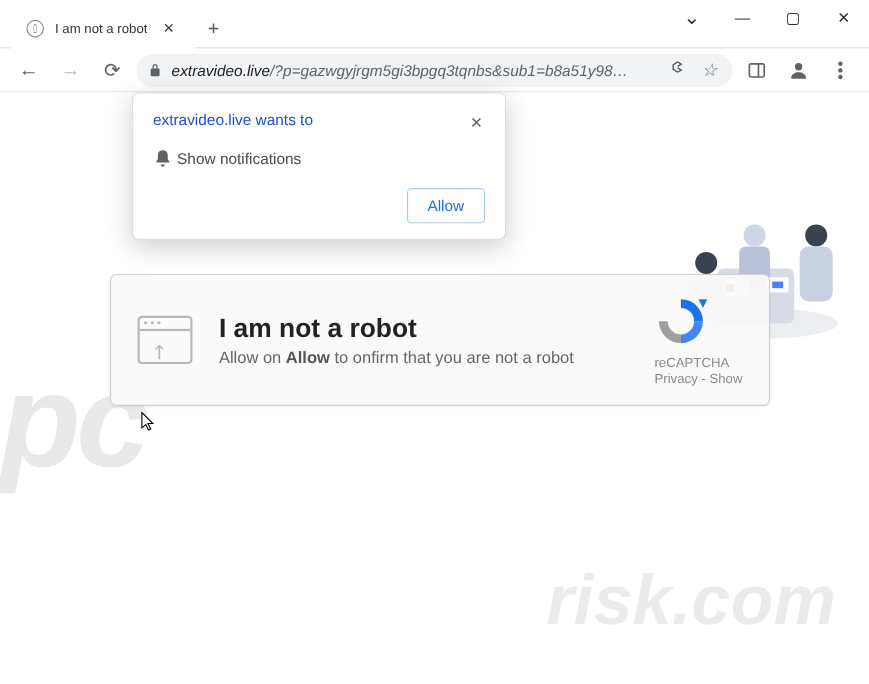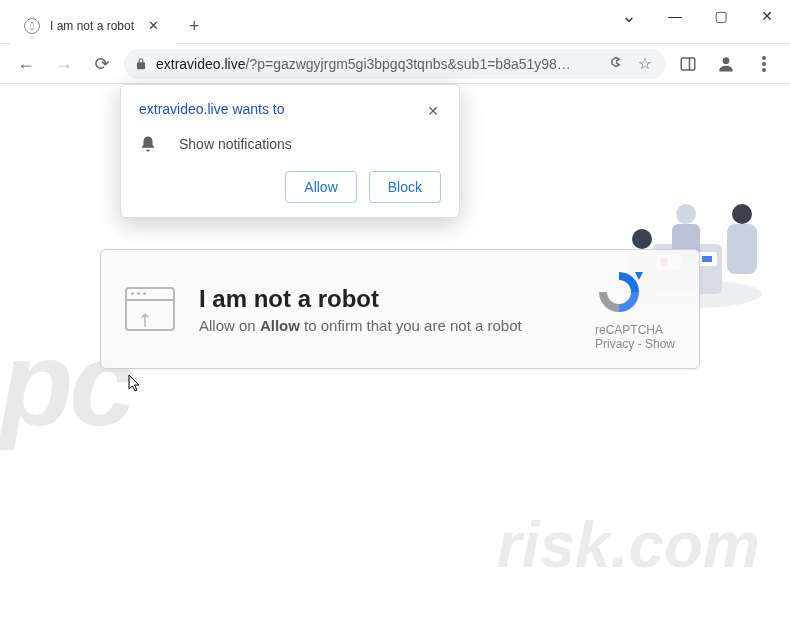--- a/index.html
+++ b/index.html
@@ -14,21 +14,21 @@
 .tab-close { font-size: 13px; color: #444; cursor: pointer; padding: 2px 4px; }
 .newtab { font-size: 18px; color: #555; padding: 10px 12px; margin-top: 6px; cursor: pointer; }
 .win-ctrls { margin-left: auto; display: flex; }
 .win-btn { width: 46px; height: 32px; display: flex; align-items: center; justify-content: center; color: #333; font-size: 14px; cursor: pointer; }
 .caret-down { font-size: 18px; line-height: 1; }
 
 
 .toolbar { height: 40px; display: flex; align-items: center; gap: 6px; padding: 0 10px; border-bottom: 1px solid #e0e0e0; }
 .tbtn { width: 32px; height: 32px; display: flex; align-items: center; justify-content: center; color: #5f6368; border-radius: 50%; cursor: pointer; font-size: 18px; }
 .tbtn.disabled { color: #bdbdbd; cursor: default; }
-.address { flex: 1; height: 30px; background: #f1f3f4; border-radius: 15px; display: flex; align-items: center; padding: 0 10px; gap: 8px; }
+.address { flex: 1; height: 30px; background: #f1f3f4; border-radius: 15px; display: flex; align-items: center; padding: 0 10px; gap: 8px; font-style: italic; }
 .lock { width: 14px; height: 14px; }
 .url { font-size: 14px; color: #202124; white-space: nowrap; overflow: hidden; text-overflow: ellipsis; flex: 1; }
 .url .dim { color: #5f6368; }
 .addr-icon { color: #5f6368; font-size: 16px; padding: 0 4px; }
 
 
 .page { position: relative; width: 100%; height: calc(100% - 84px); background: #fff; }
 .watermark { position: absolute; inset: 0; display: flex; align-items: center; pointer-events: none; }
 .wm-text { font-size: 120px; font-weight: 900; color: #e9e9ea; font-style: italic; letter-spacing: -4px; white-space: nowrap; transform: translateY(30px); }
 .wm-sub { position: absolute; bottom: 40px; right: 30px; color: rgba(0,0,0,0.08); font-size: 64px; font-weight: 900; font-style: italic; }
@@ -47,21 +47,21 @@
 .cap-text p { font-size: 15px; color: #666; }
 .cap-text p b { color: #555; }
 .recaptcha { margin-left: auto; text-align: left; color: #8a8a8a; font-size: 12px; }
 .recap-logo { width: 48px; height: 48px; margin: 0 auto 4px; }
 
 
 .perm { position: absolute; top: 0; left: 120px; width: 340px; background: #fff; border: 1px solid #ddd; border-radius: 6px; box-shadow: 0 6px 24px rgba(0,0,0,.2); padding: 16px 18px 14px; z-index: 50; }
 .perm-head { display: flex; align-items: flex-start; }
 .perm-title { font-size: 14px; color: #1d4ed8; flex: 1; }
 .perm-close { color: #5f6368; cursor: pointer; font-size: 14px; padding: 2px; }
-.perm-row { display: flex; align-items: center; gap: 22px; margin: 14px 0 18px; }
+.perm-row { display: flex; align-items: center; gap: 4px; margin: 14px 0 18px; }
 .perm-row .txt { font-size: 14px; color: #4a4a4a; }
 .perm-btns { display: flex; gap: 12px; justify-content: flex-end; }
 .pbtn { padding: 7px 18px; border: 1px solid #ccc; border-radius: 4px; background: #fff; font-size: 14px; color: #333; cursor: pointer; }
 .pbtn.primary { border-color: #a9c7f5; color: #1a73e8; }
 .pbtn.secondary { border-color: #a9c7f5; color: #1a73e8; }
 
 .cursor { position: absolute; top: 290px; left: 128px; font-size: 16px; color: #000; pointer-events: none; }
 
 .kebab { display:inline-block; width:4px; height:4px; background:#5f6368; border-radius:50%; box-shadow: 0 -6px 0 #5f6368, 0 6px 0 #5f6368; margin: 0 8px;}
 </style>
@@ -173,21 +173,20 @@
       <div class="perm-close">✕</div>
     </div>
     <div class="perm-row">
       <svg width="18" height="18" viewBox="0 0 24 24" fill="#5f6368">
           <path d="M12 2a6 6 0 0 0-6 6v5l-2 3v1h16v-1l-2-3V8a6 6 0 0 0-6-6zm0 20a2.5 2.5 0 0 0 2.5-2.5h-5A2.5 2.5 0 0 0 12 22z"></path>
         </svg>
       <span class="txt">Show notifications</span>
     </div>
     <div class="perm-btns">
       <button class="pbtn primary">Allow</button>
-      <button class="pbtn secondary">Block</button>
     </div>
   </div>
 
   <div class="cursor">
     <svg width="14" height="18" viewBox="0 0 14 18">
         <path d="M1 1l0 14 3.5-3 2.5 5 2-1-2.5-5 4.5 0z" fill="#fff" stroke="#000" stroke-width="1"></path>
       </svg>
   </div>
 
 </div>

